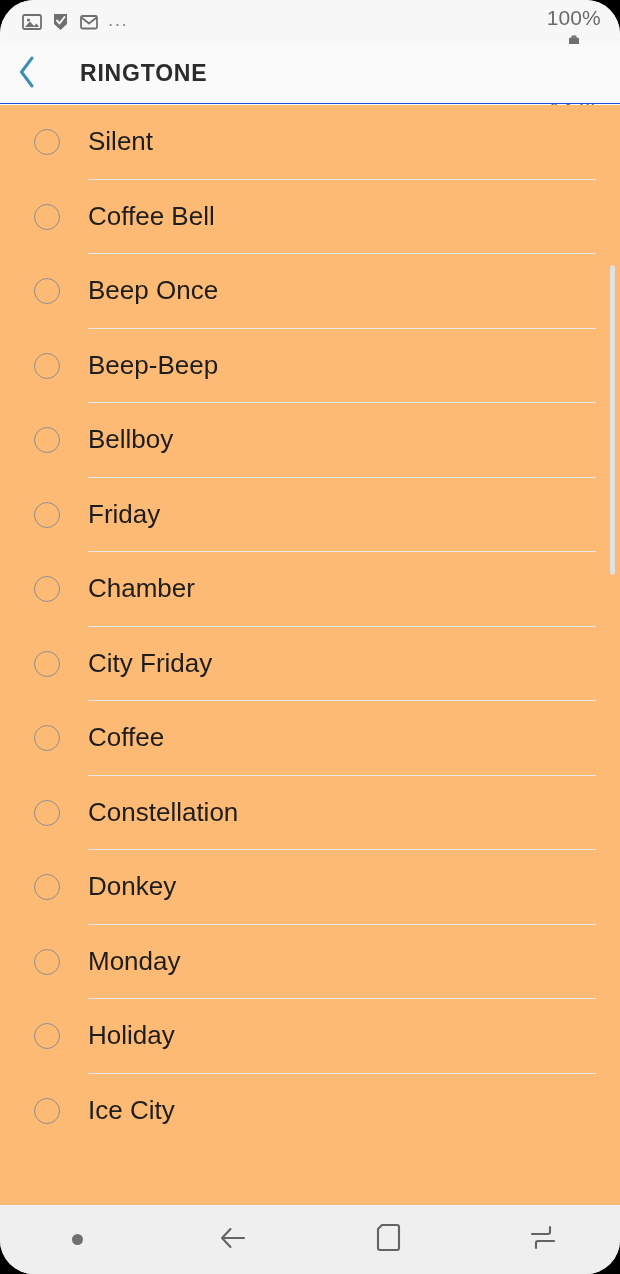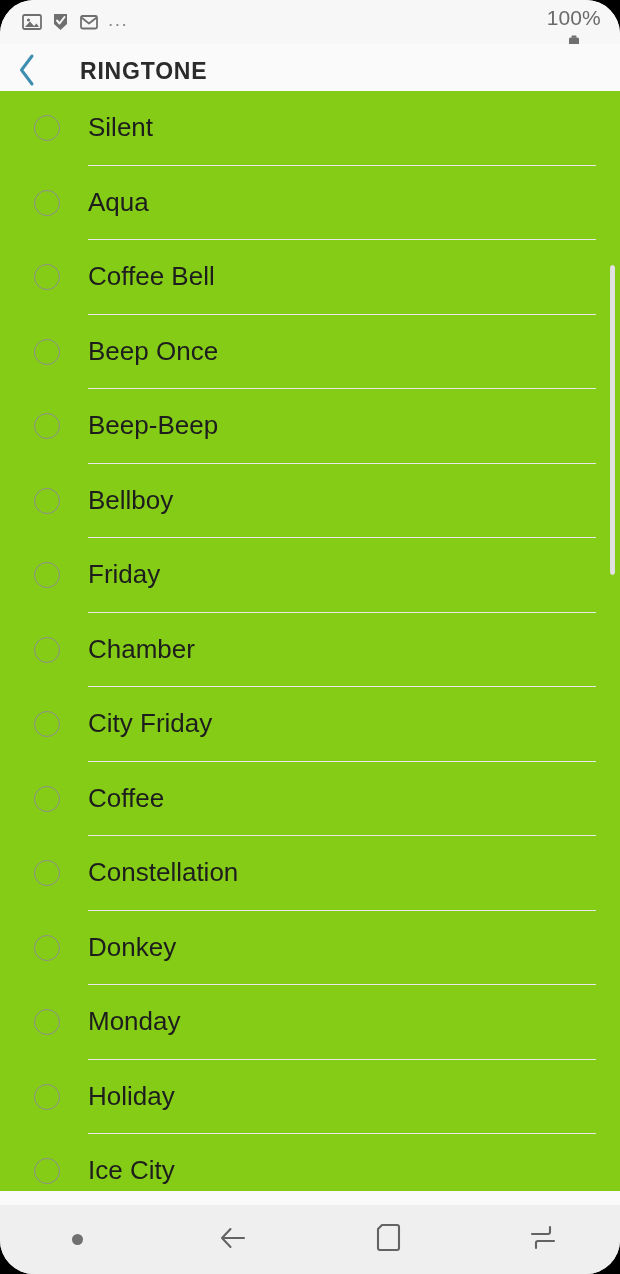--- a/index.html
+++ b/index.html
@@ -72,21 +72,21 @@
 
   
   #app-header {
     position: absolute;
     top: 44px; left: 0;
     width: 620px;
     height: 60px;
     background: #fafafa;
     display: flex;
     align-items: center;
-    border-bottom: 5px solid #1d4ed8;
+    border-bottom: 1px solid #1d4ed8;
     box-sizing: border-box;
   }
   #back-button {
     width: 54px;
     height: 60px;
     display: flex;
     align-items: center;
     justify-content: center;
     cursor: pointer;
     flex: none;
@@ -95,24 +95,24 @@
     font-size: 23px;
     font-weight: bold;
     color: #2b2b2b;
     letter-spacing: 0.8px;
     margin-left: 26px;
   }
 
   
   #ringtone-list {
     position: absolute;
-    top: 91px; left: 0;
+    top: 105px; left: 0;
     width: 620px;
     height: 1100px;
-    background: #84cc16;
+    background: #fdba74;
     overflow: hidden;
   }
   .ringtone-row {
     position: relative;
     height: 74.5px;
     display: flex;
     align-items: center;
     cursor: pointer;
     box-sizing: border-box;
   }
@@ -270,27 +270,20 @@
         <div class="radio-slot">
           <div class="radio-circle"></div>
         </div>
         <div class="row-label">Silent</div>
         <div class="row-divider"></div>
       </div>
       <div class="ringtone-row">
         <div class="radio-slot">
           <div class="radio-circle"></div>
         </div>
-        <div class="row-label">Aqua</div>
-        <div class="row-divider"></div>
-      </div>
-      <div class="ringtone-row">
-        <div class="radio-slot">
-          <div class="radio-circle"></div>
-        </div>
         <div class="row-label">Coffee Bell</div>
         <div class="row-divider"></div>
       </div>
       <div class="ringtone-row">
         <div class="radio-slot">
           <div class="radio-circle"></div>
         </div>
         <div class="row-label">Beep Once</div>
         <div class="row-divider"></div>
       </div>

